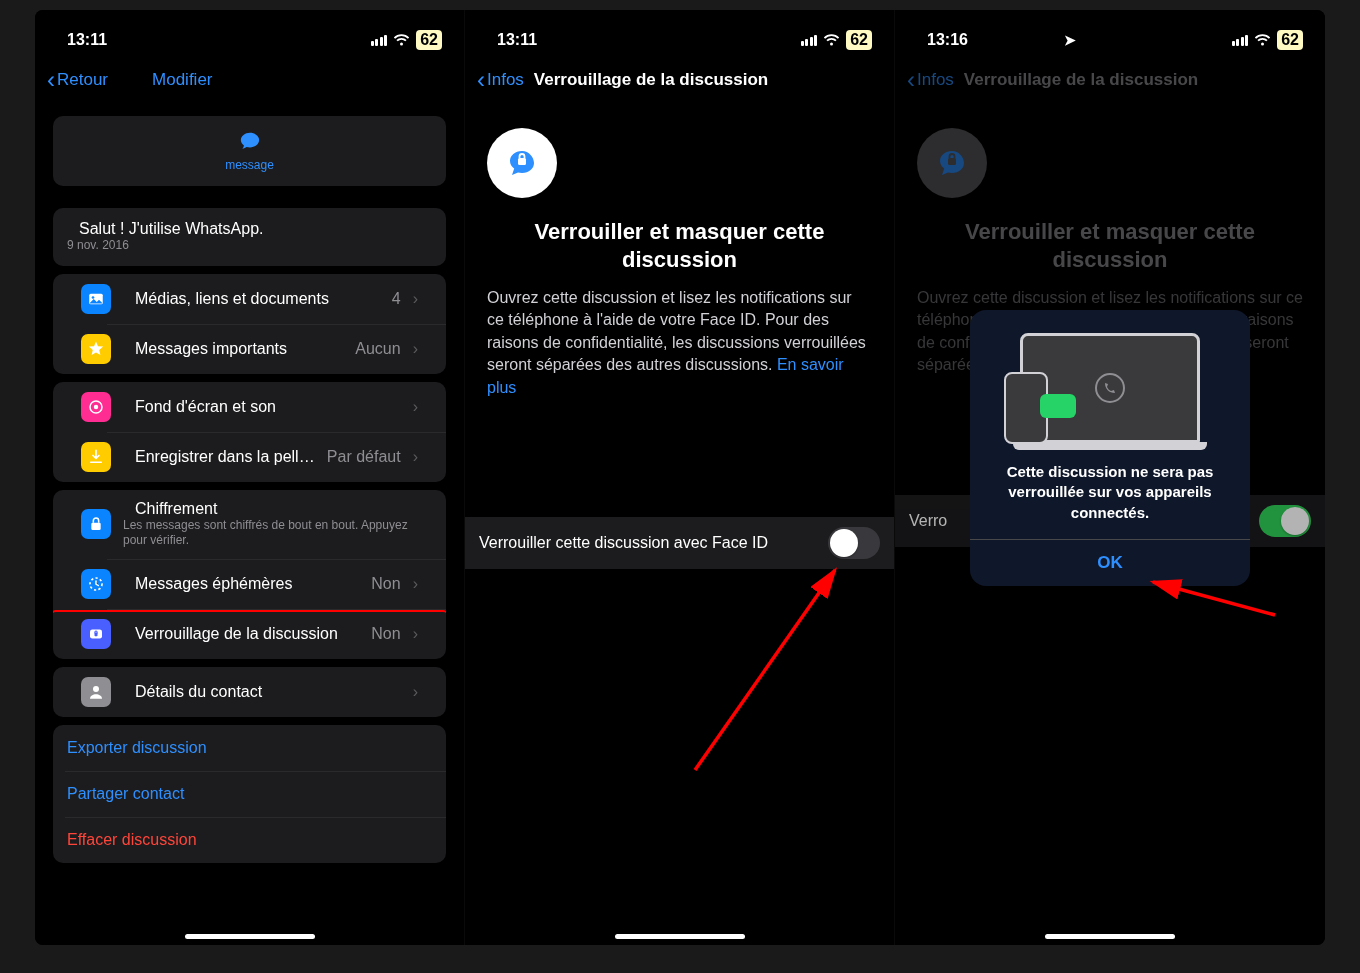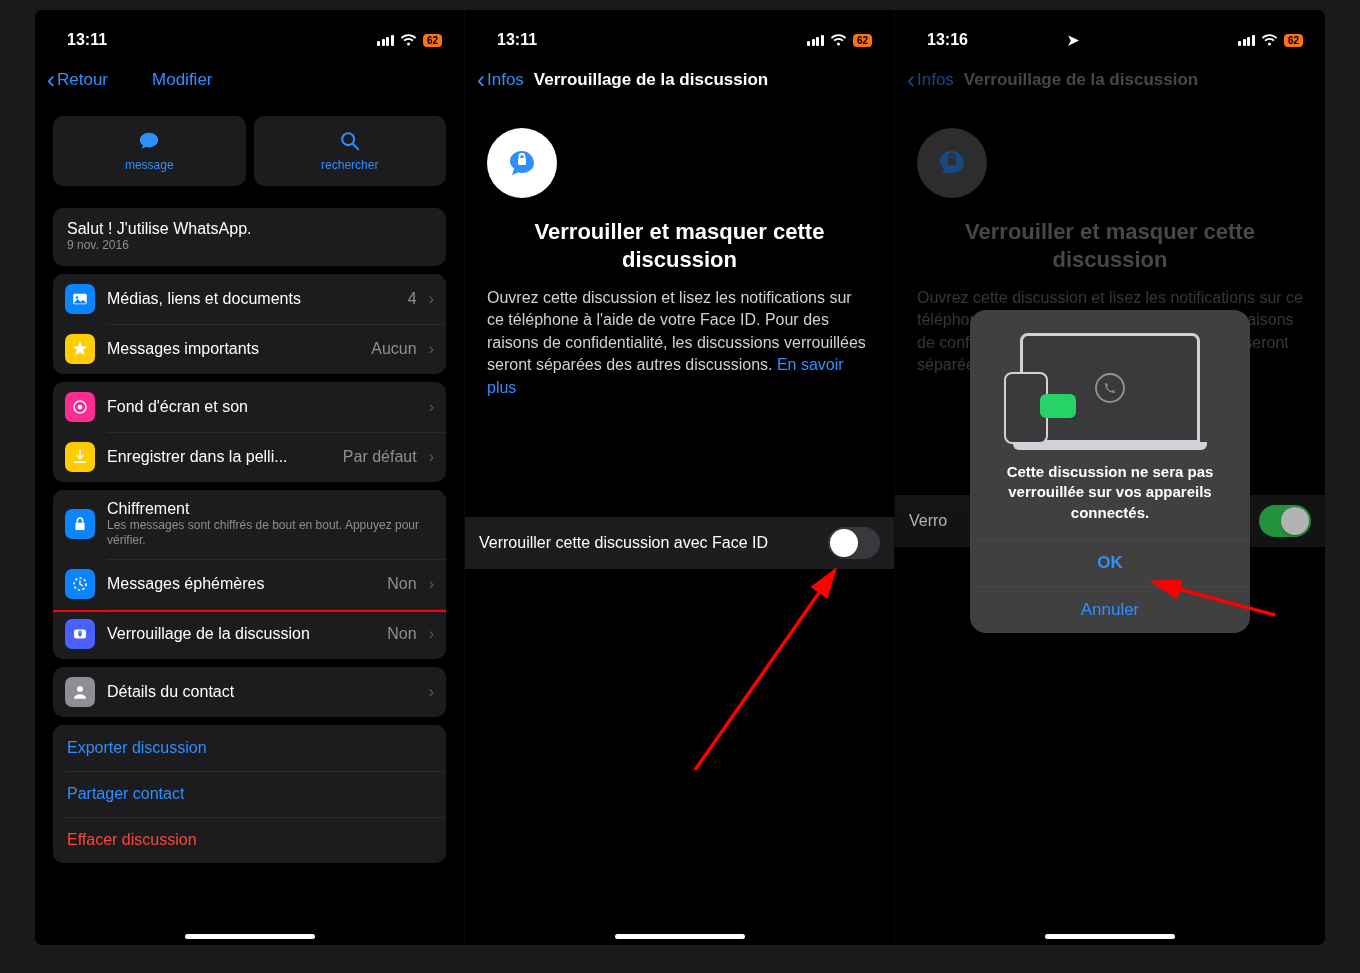--- a/index.html
+++ b/index.html
@@ -53,25 +53,25 @@
     width: 3px;
     background: #fff;
     border-radius: 1px;
   }
   .signal-bars span:nth-child(1){height:5px}
   .signal-bars span:nth-child(2){height:7px}
   .signal-bars span:nth-child(3){height:9px}
   .signal-bars span:nth-child(4){height:11px}
   .wifi-icon svg { display:block; }
   .battery-badge {
-    background: #f97316;
+    background: #fef9c3;
     color: #000;
     border-radius: 4px;
     padding: 1px 4px;
-    font-size: 10px;
+    font-size: 16px;
     font-weight: 700;
   }
   .location-arrow { font-size: 14px; }
 
   
   .nav-bar {
     display: flex;
     align-items: center;
     padding: 10px 12px;
     gap: 4px;
@@ -129,21 +129,21 @@
   
   .group {
     margin: 8px 18px;
     background: #1c1c1e;
     border-radius: 10px;
     overflow: hidden;
   }
   .row {
     display: flex;
     align-items: center;
-    padding: 10px 12px;
+    padding: 10px 28px;
     min-height: 46px;
     color: #fff;
     gap: 12px;
     position: relative;
   }
   .row + .row::before {
     content:"";
     position:absolute;
     top:0; left:54px; right:0;
     height:1px;
@@ -153,21 +153,21 @@
   .row-icon {
     width: 30px;
     height: 30px;
     border-radius: 7px;
     display: flex;
     align-items: center;
     justify-content: center;
     flex-shrink: 0;
   }
   .row-main { flex: 1; min-width: 0; }
-  .row-label { font-size: 16px; color: #fff; white-space: nowrap; overflow: hidden; text-overflow: ellipsis; }
+  .row-label { font-size: 16px; color: #fff; white-space: nowrap; overflow: hidden; text-overflow: ellipsis; margin-left: 12px; }
   .row-sub { font-size: 12px; color: #8e8e93; line-height: 1.3; }
   .row-detail { color: #8e8e93; font-size: 16px; }
   .chevron-right { color: #5a5a5e; font-size: 16px; }
   .status-row { padding: 12px 14px; }
   .status-row .row-label { font-size: 16px; }
 
   .link-row { color: #2e8fff; font-size: 16px; padding: 13px 14px; }
   .link-row.destructive { color: #ff453a; }
 
   .highlight-box {
@@ -248,21 +248,21 @@
   }
   .hero.dimmed, .nav-bar.dimmed { opacity: 0.5; }
   .toggle-row.dimmed { opacity: 0.7; }
 
   .popup {
     position: absolute;
     left: 50%;
     top: 300px;
     transform: translateX(-50%);
     width: 280px;
-    background: #404040;
+    background: #0f172a;
     border-radius: 16px;
     overflow: hidden;
     z-index: 5;
   }
   .popup-img {
     margin: 18px auto 14px;
     width: 220px;
     height: 120px;
     position: relative;
     display: flex;
@@ -378,27 +378,20 @@
       <div class="nav-action">Modifier</div>
     </div>
 
     <div class="action-row">
       <div class="action-btn">
         <svg width="22" height="22" viewBox="0 0 24 24">
             <path d="M12 3C6.5 3 2 6.6 2 11c0 2.4 1.3 4.5 3.4 5.9-.2 1.2-.8 2.5-1.7 3.5 1.8-.2 3.4-.9 4.6-1.8 1.1.3 2.4.4 3.7.4 5.5 0 10-3.6 10-8S17.5 3 12 3z" fill="#2e8fff"></path>
           </svg>
         <span>message</span>
       </div>
-      <div class="action-btn">
-        <svg width="22" height="22" viewBox="0 0 24 24">
-            <circle cx="10" cy="10" r="6.5" stroke="#2e8fff" stroke-width="2.2" fill="none"></circle>
-            <line x1="15" y1="15" x2="21" y2="21" stroke="#2e8fff" stroke-width="2.2" stroke-linecap="round"></line>
-          </svg>
-        <span>rechercher</span>
-      </div>
     </div>
 
     <div class="group">
       <div class="row status-row no-icon">
         <div class="row-main">
           <div class="row-label">Salut ! J'utilise WhatsApp.</div>
           <div class="row-sub">9 nov. 2016</div>
         </div>
       </div>
     </div>
@@ -640,21 +633,20 @@
           <svg width="36" height="36" viewBox="0 0 36 36">
               <circle cx="18" cy="18" r="14" fill="none" stroke="#8e8e93" stroke-width="2"></circle>
               <path d="M13 13c0 6 4 10 10 10l-1-3-3 1c-2-1-3-2-4-4l1-3-3-1z" fill="#8e8e93"></path>
             </svg>
         </div>
         <div class="popup-phone"></div>
         <div class="popup-bubble"></div>
       </div>
       <div class="popup-text">Cette discussion ne sera pas verrouillée sur vos appareils connectés.</div>
       <div class="popup-btn primary">OK</div>
-      <div class="popup-btn">Annuler</div>
     </div>
 
     <svg class="arrow-canvas" width="430" height="935" style="z-index:10">
       <defs>
         <marker id="ah3" markerWidth="10" markerHeight="10" refX="8" refY="3" orient="auto">
           <path d="M0,0 L9,3 L0,6 z" fill="#ff0000"></path>
         </marker>
       </defs>
       <line x1="380" y1="605" x2="258" y2="572" stroke="#ff0000" stroke-width="3.5" marker-end="url(#ah3)"></line>
     </svg>

